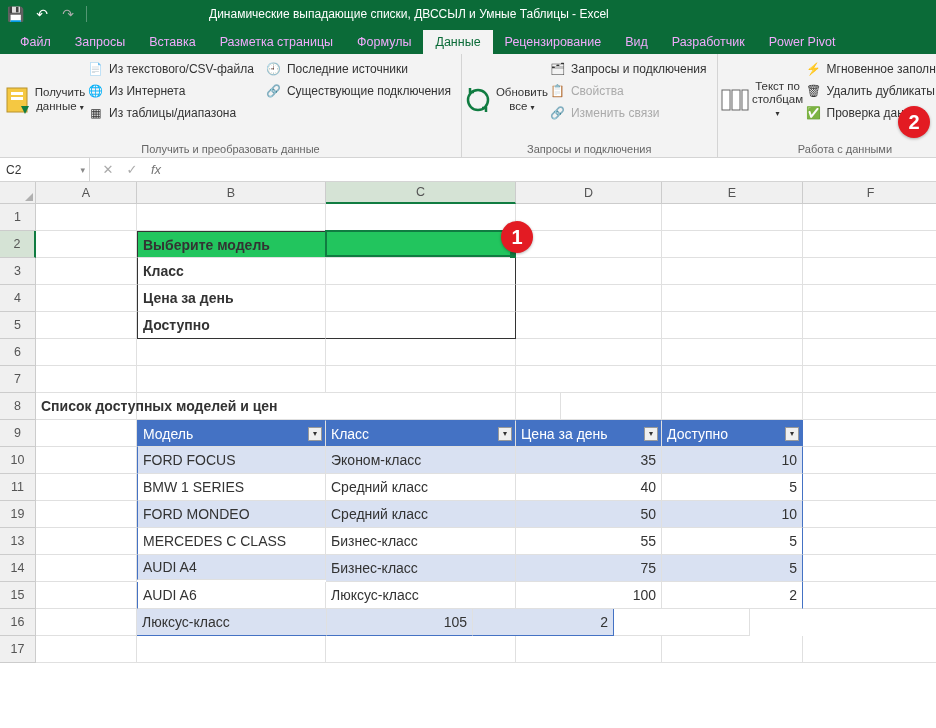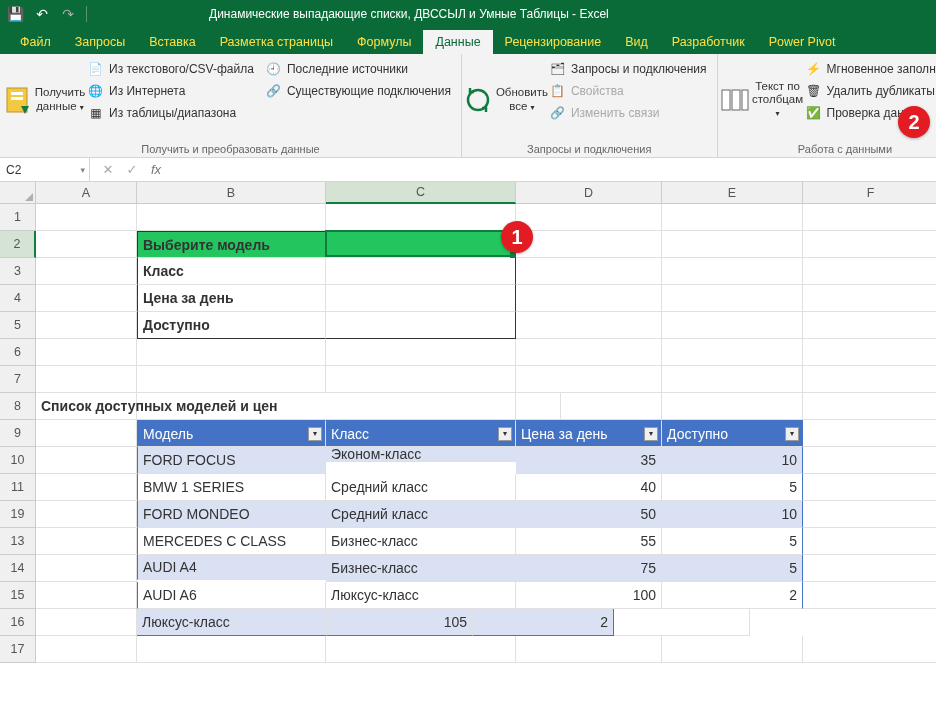--- a/index.html
+++ b/index.html
@@ -7,21 +7,21 @@
 
 
 .title-bar { background: #0b6b38; height: 28px; display: flex; align-items: center; padding: 0 6px; color: #fff; }
 .qat { display: flex; align-items: center; gap: 6px; }
 .qat-btn { width: 20px; height: 20px; display: flex; align-items: center; justify-content: center; font-size: 14px; cursor: pointer; }
 .qat-sep { width: 1px; height: 16px; background: rgba(255,255,255,0.3); margin: 0 2px; }
 .title-text { margin-left: 120px; font-size: 12px; }
 
 
 .tabs { background: #0b6b38; height: 26px; display: flex; align-items: flex-end; padding: 0 8px; }
-.tab { padding: 5px 12px; color: #fde047; font-size: 12.5px; cursor: pointer; }
+.tab { padding: 5px 12px; color: #f0abfc; font-size: 12.5px; cursor: pointer; }
 .tab.active { background: #f3f3f3; color: #0b6b38; }
 
 
 .ribbon { background: #f3f3f3; border-bottom: 1px solid #d4d4d4; height: 104px; display: flex; }
 .rgroup { border-right: 1px solid #d4d4d4; padding: 4px 8px 2px 8px; display: flex; flex-direction: column; justify-content: space-between; }
 .rgroup-body { display: flex; gap: 8px; flex: 1; }
 .rgroup-label { text-align: center; font-size: 11px; color: #666; padding-top: 2px; }
 .big-btn { display: flex; flex-direction: row; align-items: center; justify-content: center; width: 70px; gap: 2px; cursor: pointer; }
 .big-btn .ic { width: 32px; height: 32px; display: flex; align-items: center; justify-content: center; }
 .big-btn .lbl { font-size: 11.5px; text-align: center; line-height: 1.15; }
@@ -321,21 +321,21 @@
         <div class="cell " style="width: 101px; height: 27px;"></div>
         <div class="cell th tb-t tb-l" style="width: 189px; height: 27px;">Модель<div class="filter">▾</div></div>
         <div class="cell th tb-t" style="width: 190px; height: 27px;">Класс<div class="filter">▾</div></div>
         <div class="cell th tb-t" style="width: 146px; height: 27px;">Цена за день<div class="filter">▾</div></div>
         <div class="cell th tb-t tb-r" style="width: 141px; height: 27px;">Доступно<div class="filter">▾</div></div>
         <div class="cell " style="width: 136px; height: 27px;"></div>
       </div>
       <div class="row">
         <div class="cell " style="width: 101px; height: 27px;"></div>
         <div class="cell stripe-a tb-l" style="width: 189px; height: 27px;">FORD FOCUS</div>
-        <div class="cell stripe-a" style="width: 190px; height: 15px;">Эконом-класс</div>
+        <div class="cell stripe-a" style="width: 190px; height: 27px;">Эконом-класс</div>
         <div class="cell stripe-a num" style="width: 146px; height: 27px;">35</div>
         <div class="cell stripe-a num tb-r" style="width: 141px; height: 27px;">10</div>
         <div class="cell " style="width: 136px; height: 27px;"></div>
       </div>
       <div class="row">
         <div class="cell " style="width: 101px; height: 27px;"></div>
         <div class="cell stripe-b tb-l" style="width: 189px; height: 27px;">BMW 1 SERIES</div>
         <div class="cell stripe-b" style="width: 190px; height: 27px;">Средний класс</div>
         <div class="cell stripe-b num" style="width: 146px; height: 27px;">40</div>
         <div class="cell stripe-b num tb-r" style="width: 141px; height: 27px;">5</div>

